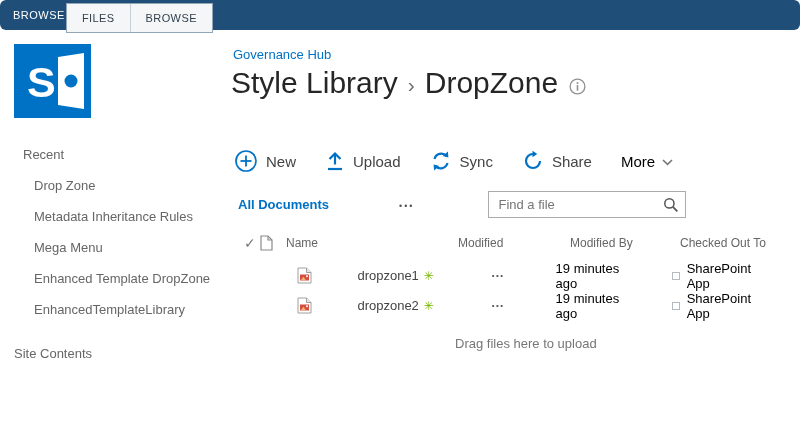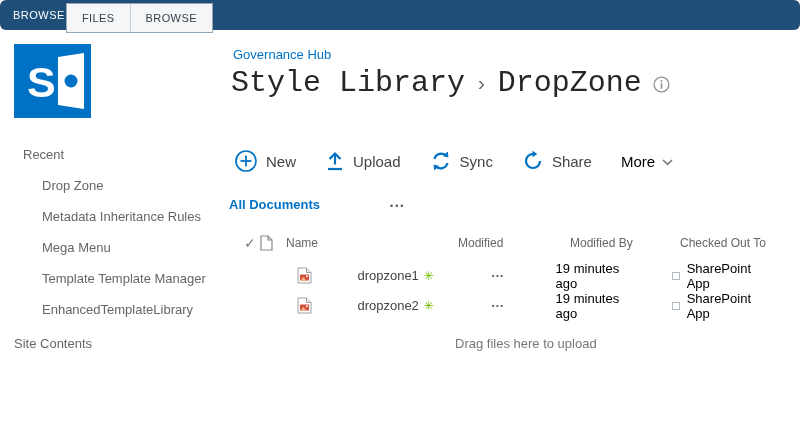--- a/index.html
+++ b/index.html
@@ -22,42 +22,42 @@
   .tab {
     padding:0 15px; font-size:11px; letter-spacing:.4px; color:#33414e;
     display:flex; align-items:center; cursor:pointer;
   }
   .tab + .tab { border-left:1px solid #c6cfd7; }
 
   
   .logo { position:absolute; left:14px; top:44px; cursor:pointer; }
   .nav { position:absolute; left:14px; top:146px; width:205px; font-size:13px; color:#666; }
   .nav-item { margin-bottom:13px; max-width:178px; line-height:1.38; cursor:pointer; }
-  .nav-item.indent { margin-left:28px; }
+  .nav-item.indent { margin-left:20px; }
   .nav-item.header { cursor:default;margin-left:9px; }
-  .nav-item.bottom { margin-top:16px; }
+  .nav-item.bottom { margin-top:26px; }
 
   
   .site-link { position:absolute; left:233px; top:47px; font-size:13px; color:#0072c6; cursor:pointer; }
   .page-title {
     position:absolute; left:231px; top:64px; display:flex; align-items:center;
-    font-size:30px; font-weight:300; color:#262626; white-space:nowrap;font-family:Liberation Mono, monospace;
+    font-size:30px; font-weight:300; color:#262626; white-space:nowrap;
   }
   .title-sep { font-size:21px; color:#6d6d6d; margin:0 10px; padding-top:3px; }
   .info-icon { margin-left:11px; padding-top:4px; cursor:pointer; }
 
   
   .toolbar { position:absolute; left:234px; top:146px; display:flex; align-items:center; height:30px; }
   .tool { display:flex; align-items:center; margin-right:29px; font-size:15px; color:#444; cursor:pointer; }
   .tool svg { margin-right:8px; display:block; }
   .tool.more { color:#000000;justify-content:flex-end; }
   .tool.more svg { margin:2px 0 0 7px; }
 
   
-  .view-bar { position:absolute; left:229px; top:189px; display:flex; align-items:center; height:30px;gap:46px; }
+  .view-bar { position:absolute; left:238px; top:189px; display:flex; align-items:center; height:30px;gap:46px; }
   .current-view { color:#0072c6; font-size:13px; font-weight:600; cursor:pointer; }
   .view-ellipsis { margin-left:24px; font-size:9px; letter-spacing:2px; color:#555; cursor:pointer; padding-top:4px; }
   .search-box { position:relative; margin-left:28px; width:198px; height:27px; border:1px solid #ababab; background:#fff; }
   .search-box input {
     width:100%; height:100%; border:none; outline:none; background:transparent;
     padding:0 30px 0 9px; font-size:13px; color:#444; font-family:"Liberation Sans", sans-serif;
   }
   .search-box input::placeholder { color:#767676; opacity:1; }
   .search-btn { position:absolute; right:6px; top:5px; cursor:pointer; }
 
@@ -102,21 +102,21 @@
     <circle cx="57" cy="37" r="6.5" fill="#0072c6"></circle>
     <text x="13" y="53" font-size="43" font-weight="bold" fill="#ffffff" font-family="Liberation Sans, sans-serif">S</text>
   </svg>
 </div>
 
 <div class="nav">
   <div class="nav-item header">Recent</div>
   <div class="nav-item indent">Drop Zone</div>
   <div class="nav-item indent">Metadata Inheritance Rules</div>
   <div class="nav-item indent">Mega Menu</div>
-  <div class="nav-item indent">Template Template Manager</div>
+  <div class="nav-item indent">Enhanced Template DropZone</div>
   <div class="nav-item indent">EnhancedTemplateLibrary</div>
   <div class="nav-item bottom">Site Contents</div>
 </div>
 
 <div class="site-link">Governance Hub</div>
 
 <div class="page-title">
   <span>Style Library</span>
   <span class="title-sep">›</span>
   <span>DropZone</span>
@@ -166,20 +166,29 @@
     <span>More</span>
     <svg width="11" height="7" viewBox="0 0 11 7" fill="none">
       <path d="M1,1 L5.5,5.3 L10,1" stroke="#767676" stroke-width="1.6"></path>
     </svg>
   </div>
 </div>
 
 <div class="view-bar">
   <span class="current-view">All Documents</span>
   <span class="view-ellipsis">•••</span>
+  <div class="search-box">
+    <input type="text" placeholder="Find a file" style="">
+    <span class="search-btn">
+      <svg width="16" height="16" viewBox="0 0 16 16" fill="none">
+        <circle cx="6.4" cy="6.4" r="4.6" stroke="#555" stroke-width="1.5"></circle>
+        <line x1="9.9" y1="9.9" x2="14.3" y2="14.3" stroke="#555" stroke-width="1.8"></line>
+      </svg>
+    </span>
+  </div>
 </div>
 
 <div class="table">
   <div class="thead">
     <span class="c1 check-all">✓</span>
     <span class="c2">
       <svg width="13" height="16" viewBox="0 0 13 16" fill="none">
         <path d="M1,1 L8,1 L12,5 L12,15 L1,15 Z" stroke="#8a8a8a" stroke-width="1.2"></path>
         <path d="M8,1 L8,5 L12,5" stroke="#8a8a8a" stroke-width="1.2"></path>
       </svg>

